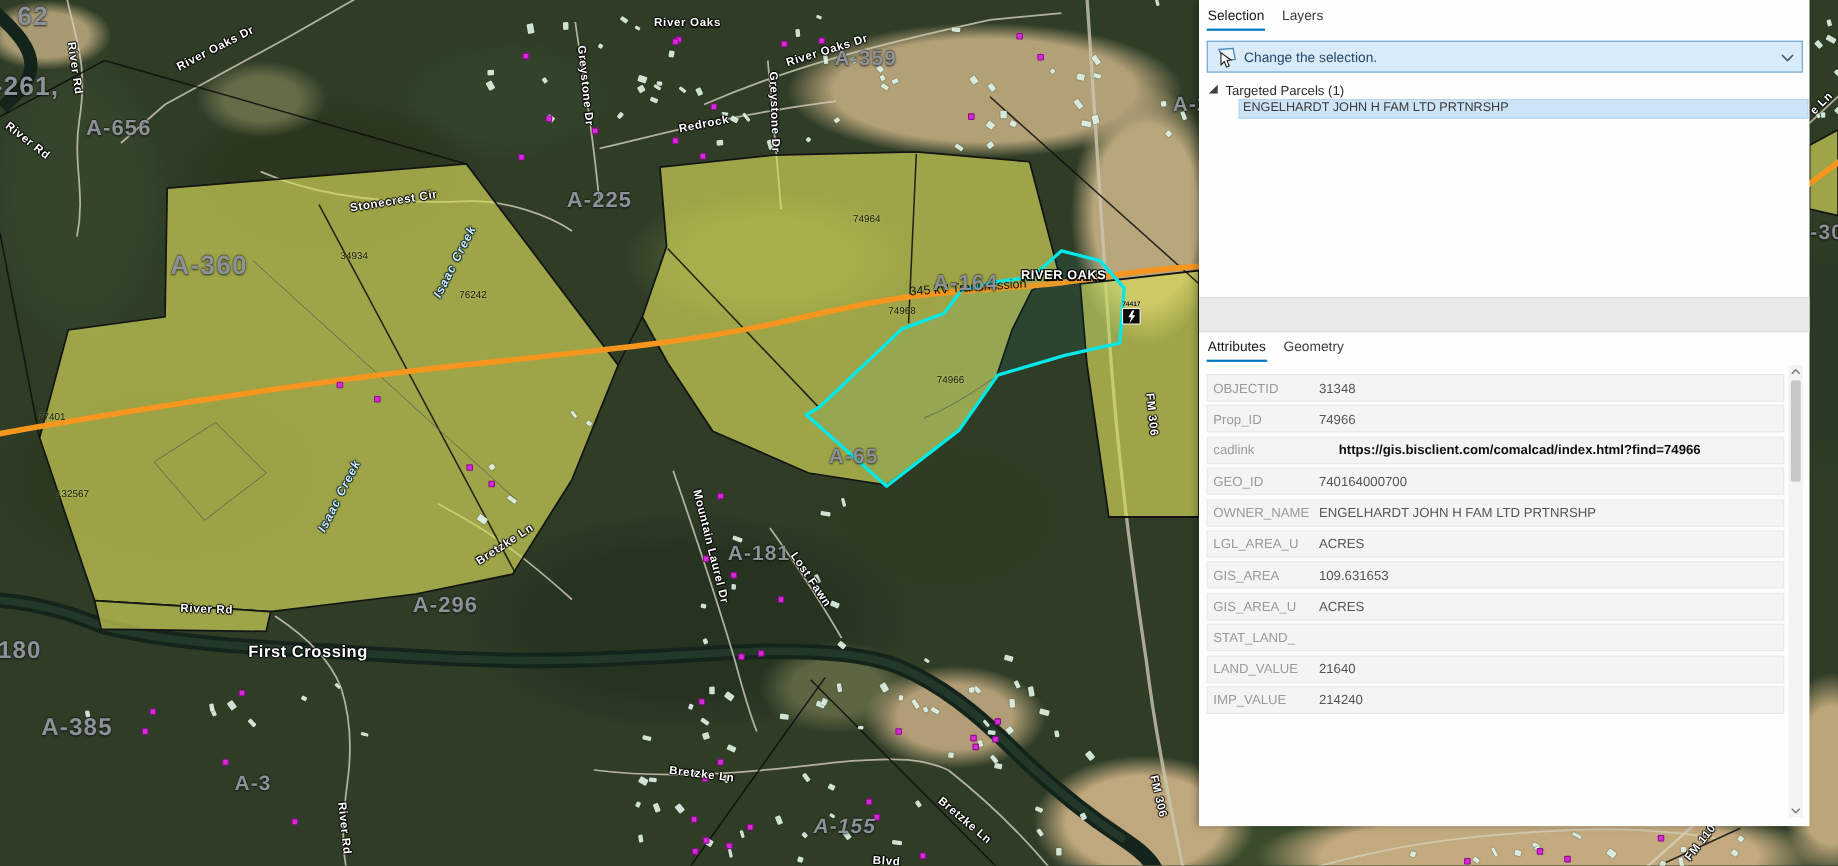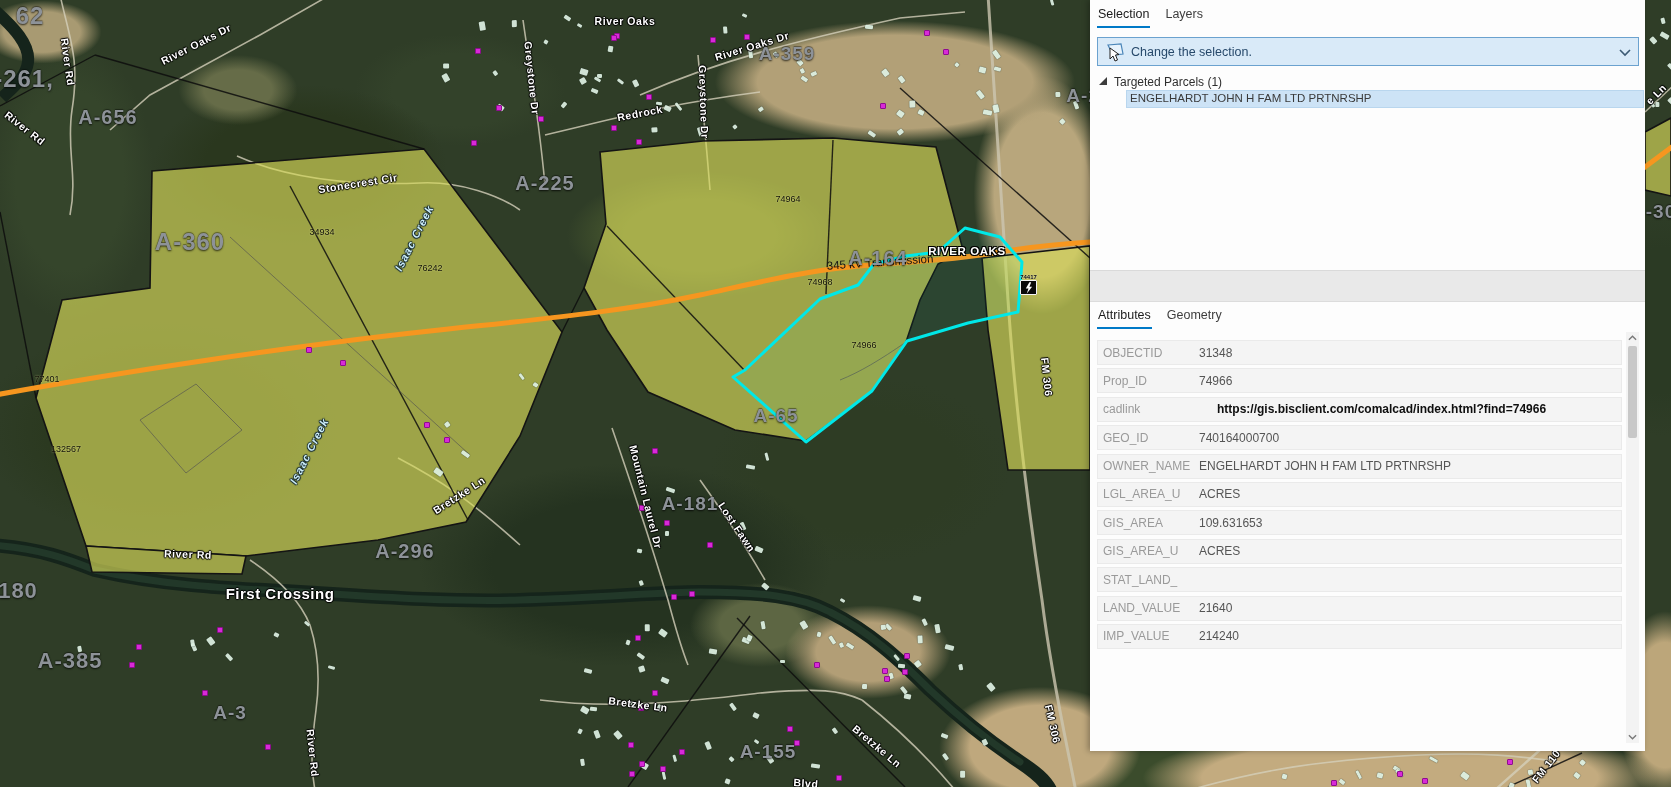--- a/index.html
+++ b/index.html
@@ -383,21 +383,21 @@
       <div class="lbl lbl-survey" style="left: 190px; top: 242px; transform: translate(-50%, -50%); font-size: 24px;">A-360</div>
       <div class="lbl lbl-survey" style="left: 545px; top: 183px; transform: translate(-50%, -50%); font-size: 20px;">A-225</div>
       <div class="lbl lbl-survey" style="left: 787px; top: 54px; transform: translate(-50%, -50%); font-size: 19px;">A-359</div>
       <div class="lbl lbl-survey" style="left: 878px; top: 258px; transform: translate(-50%, -50%); font-size: 20px;">A-164</div>
       <div class="lbl lbl-survey" style="left: 776px; top: 416px; transform: translate(-50%, -50%); font-size: 19px;">A-65</div>
       <div class="lbl lbl-survey" style="left: 690px; top: 504px; transform: translate(-50%, -50%); font-size: 19px;">A-181</div>
       <div class="lbl lbl-survey" style="left: 405px; top: 551px; transform: translate(-50%, -50%); font-size: 20px;">A-296</div>
       <div class="lbl lbl-survey" style="left: 70px; top: 661px; transform: translate(-50%, -50%); font-size: 22px;">A-385</div>
       <div class="lbl lbl-survey" style="left: 190px; top: 713px; transform: translate(-50%, -50%); font-size: 19px; margin-left: 40px;">A-3</div>
       <div class="lbl lbl-survey" style="left: 18px; top: 591px; transform: translate(-50%, -50%); font-size: 22px;">180</div>
-      <div class="lbl lbl-survey" style="left: 768px; top: 752px; transform: translate(-50%, -50%); font-size: 19px;">A-155</div>
+      <div class="lbl lbl-survey" style="left: 768px; top: 752px; transform: translate(-50%, -50%); font-size: 19px; font-style: italic;">A-155</div>
       <div class="lbl lbl-survey" style="left: 1661px; top: 212px; transform: translate(-50%, -50%); font-size: 19px;">-30</div>
       <div class="lbl lbl-survey" style="left: 1083px; top: 96px; transform: translate(-50%, -50%); font-size: 19px;">A-2</div>
       <div class="lbl lbl-road" style="left: 68px; top: 62px; transform: translate(-50%, -50%) rotate(82deg);">River Rd</div>
       <div class="lbl lbl-road" style="left: 196px; top: 44px; transform: translate(-50%, -50%) rotate(-27deg);">River Oaks Dr</div>
       <div class="lbl lbl-road" style="left: 625px; top: 21px; transform: translate(-50%, -50%);">River Oaks</div>
       <div class="lbl lbl-road" style="left: 752px; top: 46px; transform: translate(-50%, -50%) rotate(-17deg);">River Oaks Dr</div>
       <div class="lbl lbl-road" style="left: 532px; top: 78px; transform: translate(-50%, -50%) rotate(84deg);">Greystone Dr</div>
       <div class="lbl lbl-road" style="left: 704px; top: 102px; transform: translate(-50%, -50%) rotate(88deg);">Greystone Dr</div>
       <div class="lbl lbl-road" style="left: 640px; top: 113px; transform: translate(-50%, -50%) rotate(-11deg);">Redrock</div>
       <div class="lbl lbl-road" style="left: 358px; top: 183px; transform: translate(-50%, -50%) rotate(-9deg);">Stonecrest Cir</div>

